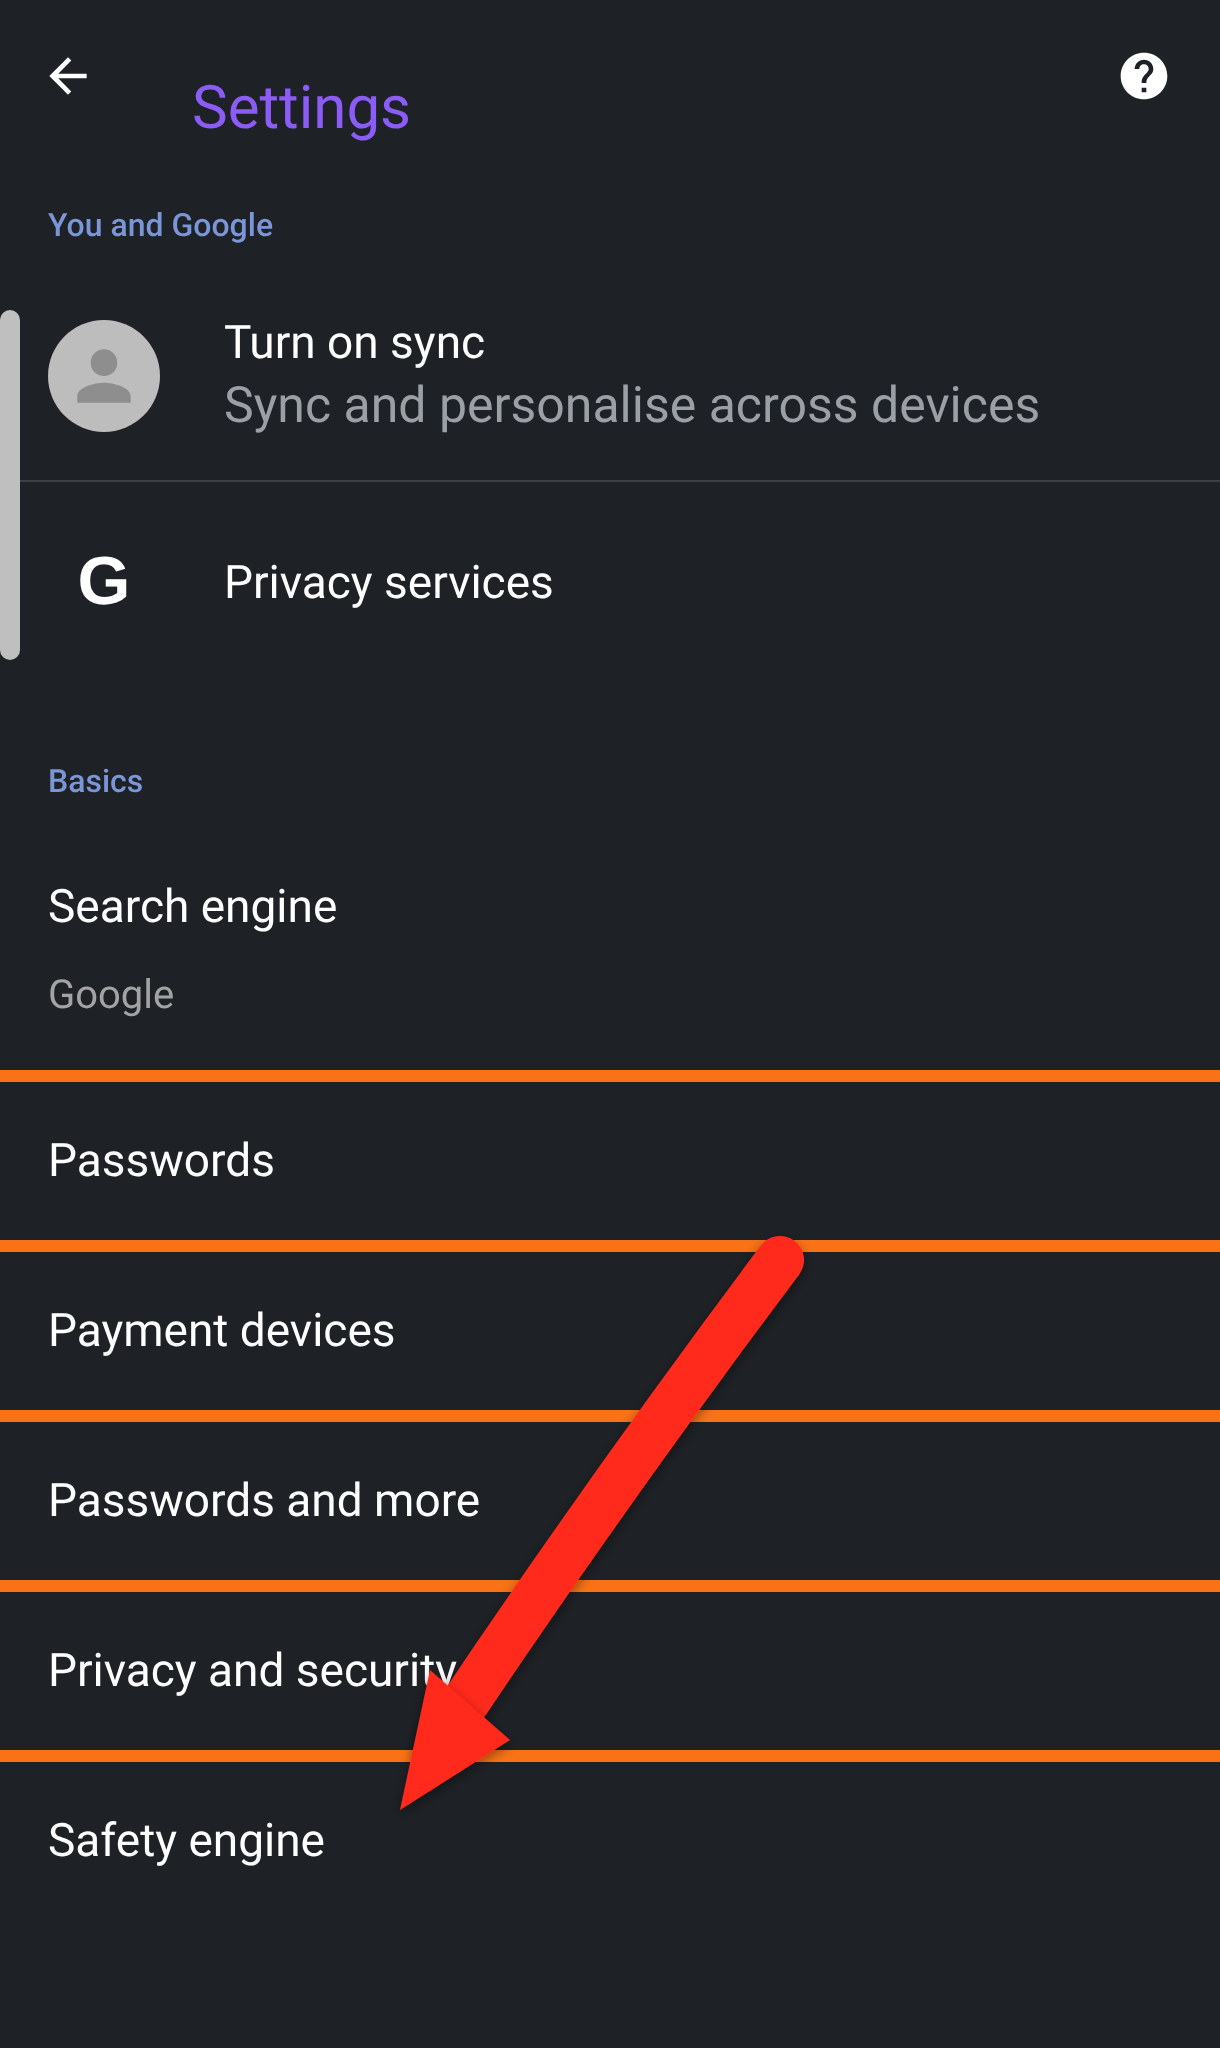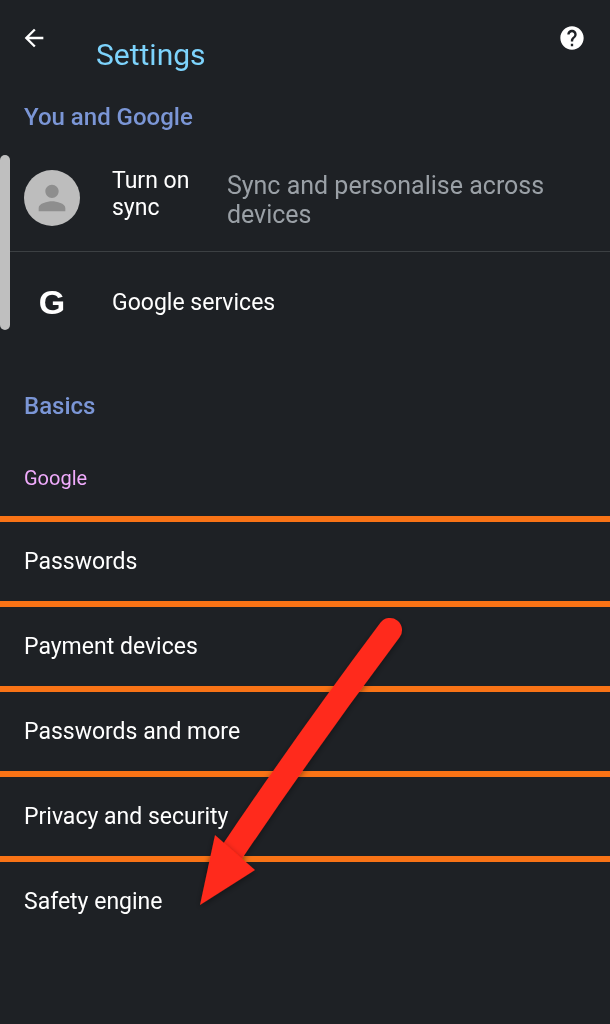--- a/index.html
+++ b/index.html
@@ -27,31 +27,31 @@
       height: 28px;
       margin-right: 48px;
       display: flex;
       align-items: center;
       justify-content: center;
     }
     .page-title {
       font-size: 30px;
       font-weight: 400;
       flex: 1;
-      color: #7dd3fc;
+      color: #8b5cf6;
       margin-top: 34px;
     }
     .help-icon {
       width: 28px;
       height: 28px;
       margin-right: 4px;
     }
     .section-header {
       padding: 28px 24px 14px 24px;
-      font-size: 24px;
+      font-size: 16px;
       font-weight: 500;
       color: #7b96d6;
     }
     .scroll-indicator {
       position: absolute;
       left: 0;
       top: 155px;
       width: 10px;
       height: 175px;
       background: #bfbfbf;
@@ -79,21 +79,21 @@
       width: 56px;
       height: 56px;
       border-radius: 50%;
       background: #bdbdbd;
       display: flex;
       align-items: center;
       justify-content: center;
     }
     .item-text {
       display: flex;
-      flex-direction: row;
+      flex-direction: column;
     }
     .item-title {
       font-size: 23px;
       color: #ffffff;
       font-weight: 400;
     }
     .item-subtitle {
       font-size: 25px;
       color: #9aa0a6;
       margin-top: 4px;
@@ -104,22 +104,22 @@
     }
     .basic-item.first {
       border-top: none;
     }
     .basic-item .item-title {
       font-size: 23px;
       color: #ffffff;
     }
     .basic-item .item-subtitle {
       font-size: 20px;
-      color: #f0abfc;
-      margin-top: 6px;
+      color: #a3a3a3;
+      margin-top: 18px;
     }
     .arrow-annotation {
       position: absolute;
       pointer-events: none;
       z-index: 10;
     }
     .google-g {
       font-family: Arial, sans-serif;
       font-size: 34px;
       font-weight: bold;
@@ -159,27 +159,28 @@
     <div class="item-title">Turn on sync</div>
     <div class="item-subtitle">Sync and personalise across devices</div>
   </div>
 </div>
 
 <div class="list-item">
   <div class="icon-slot">
     <span class="google-g">G</span>
   </div>
   <div class="item-text">
-    <div class="item-title">Google services</div>
+    <div class="item-title">Privacy services</div>
   </div>
 </div>
 
 <div class="section-header" style="padding-top:40px;">Basics</div>
 
 <div class="basic-item first">
+  <div class="item-title">Search engine</div>
   <div class="item-subtitle">Google</div>
 </div>
 
 <div class="basic-item">
   <div class="item-title">Passwords</div>
 </div>
 
 <div class="basic-item">
   <div class="item-title">Payment devices</div>
 </div>

